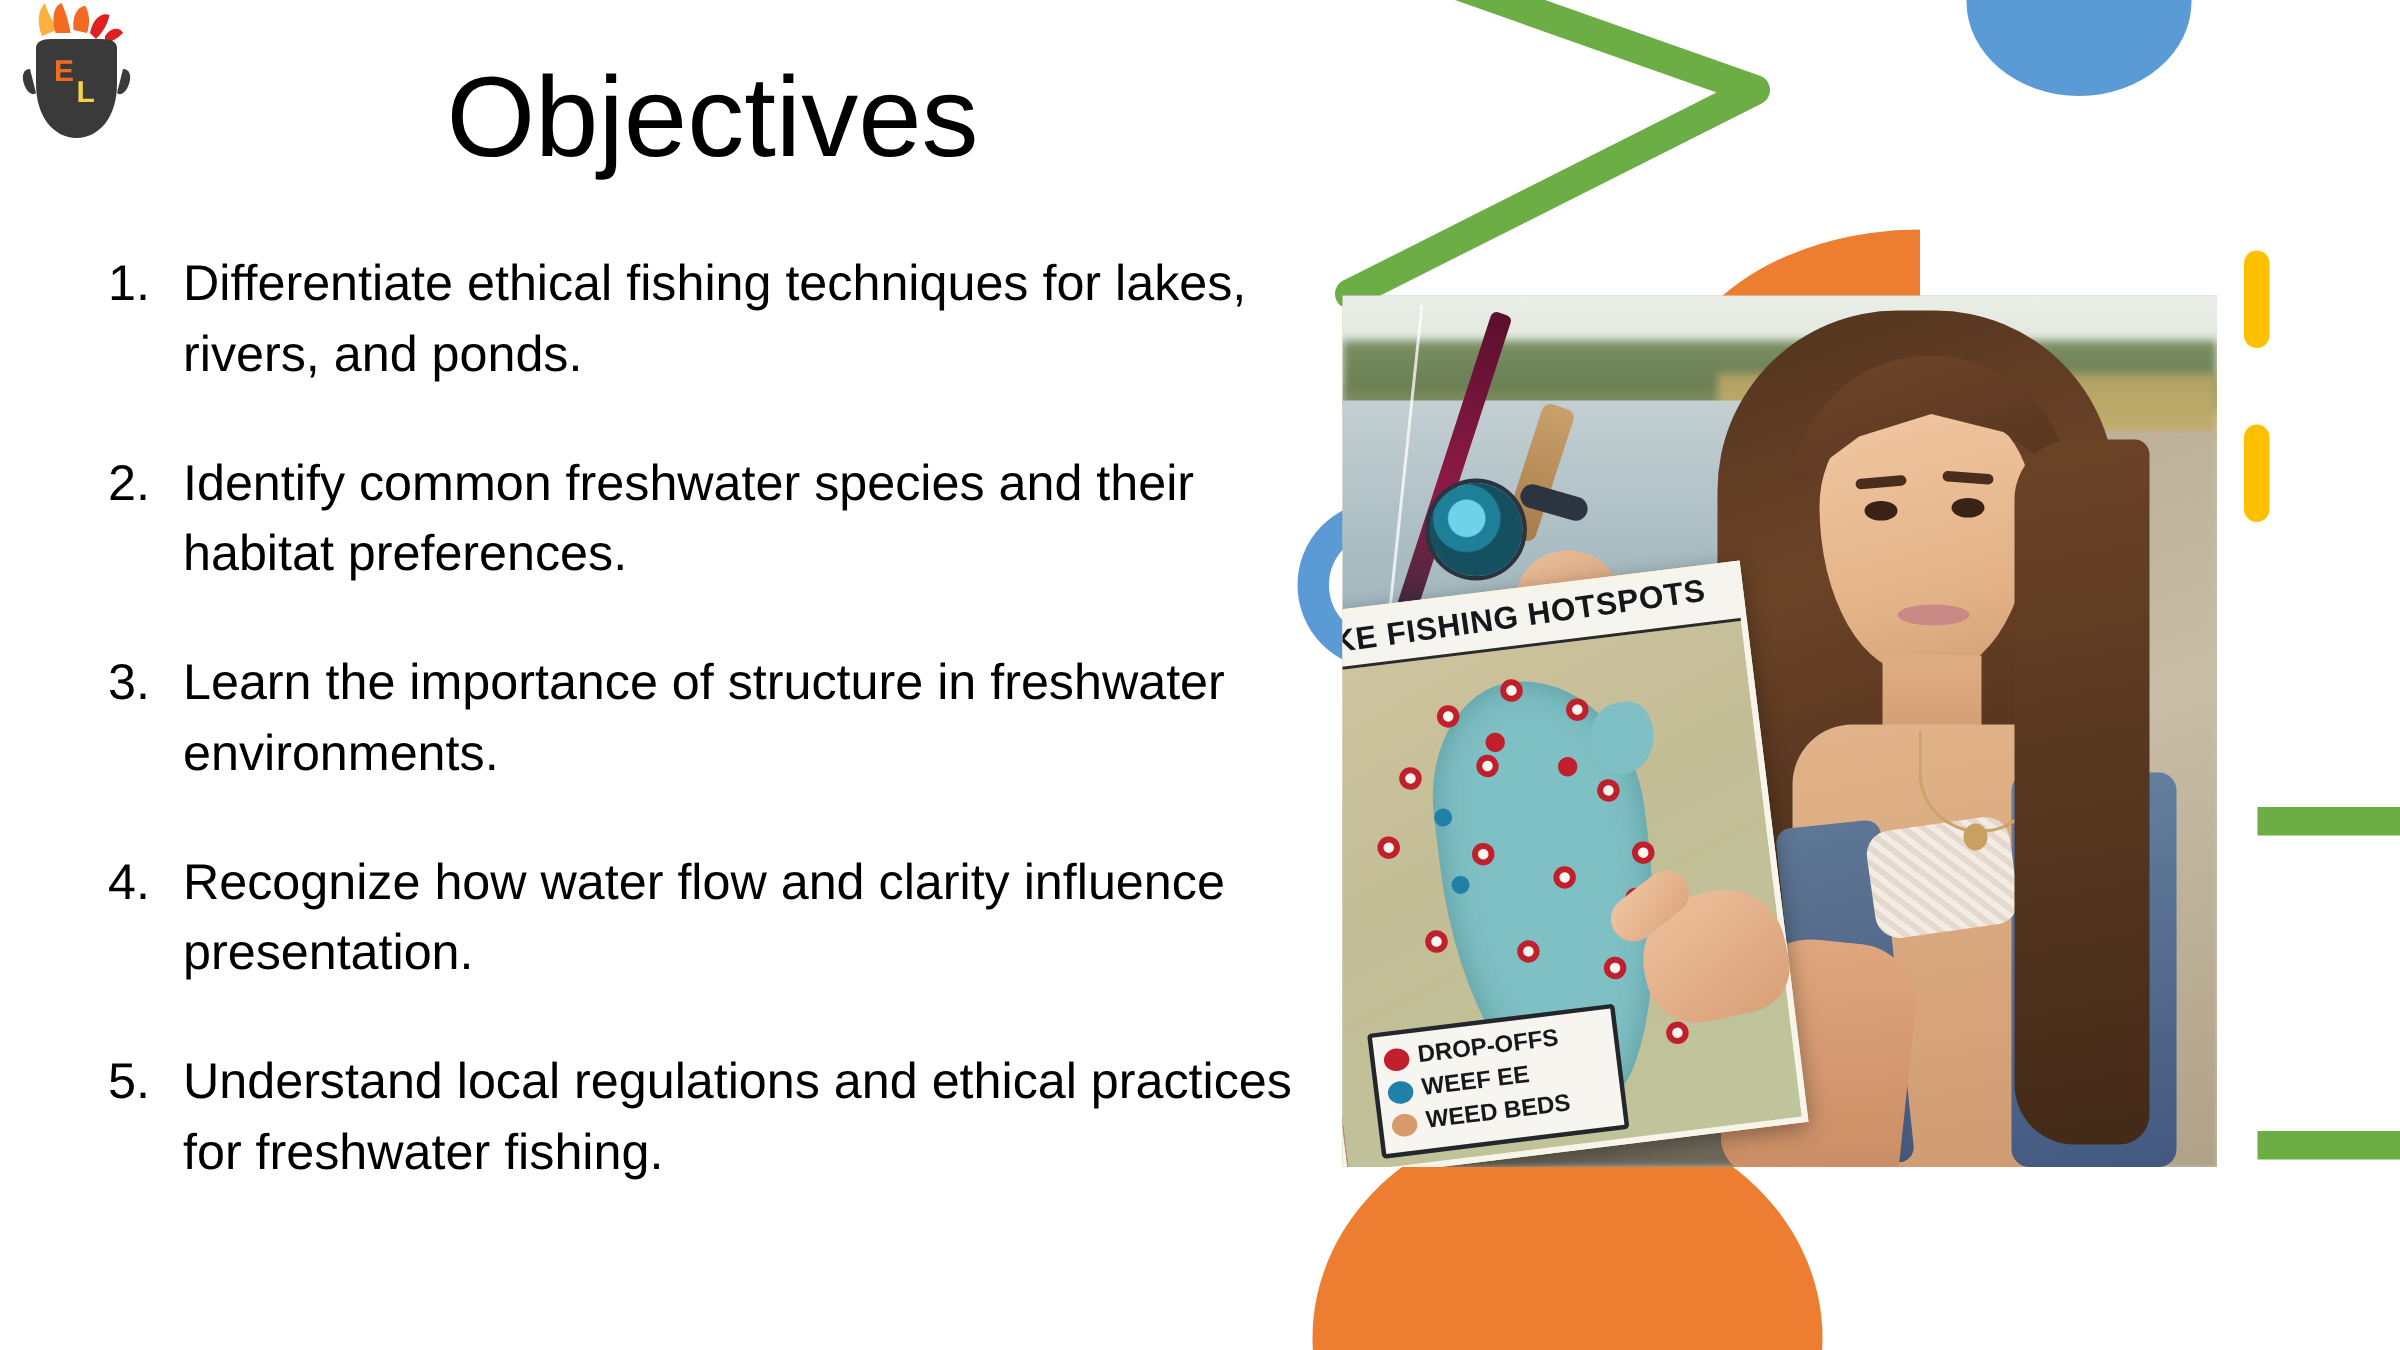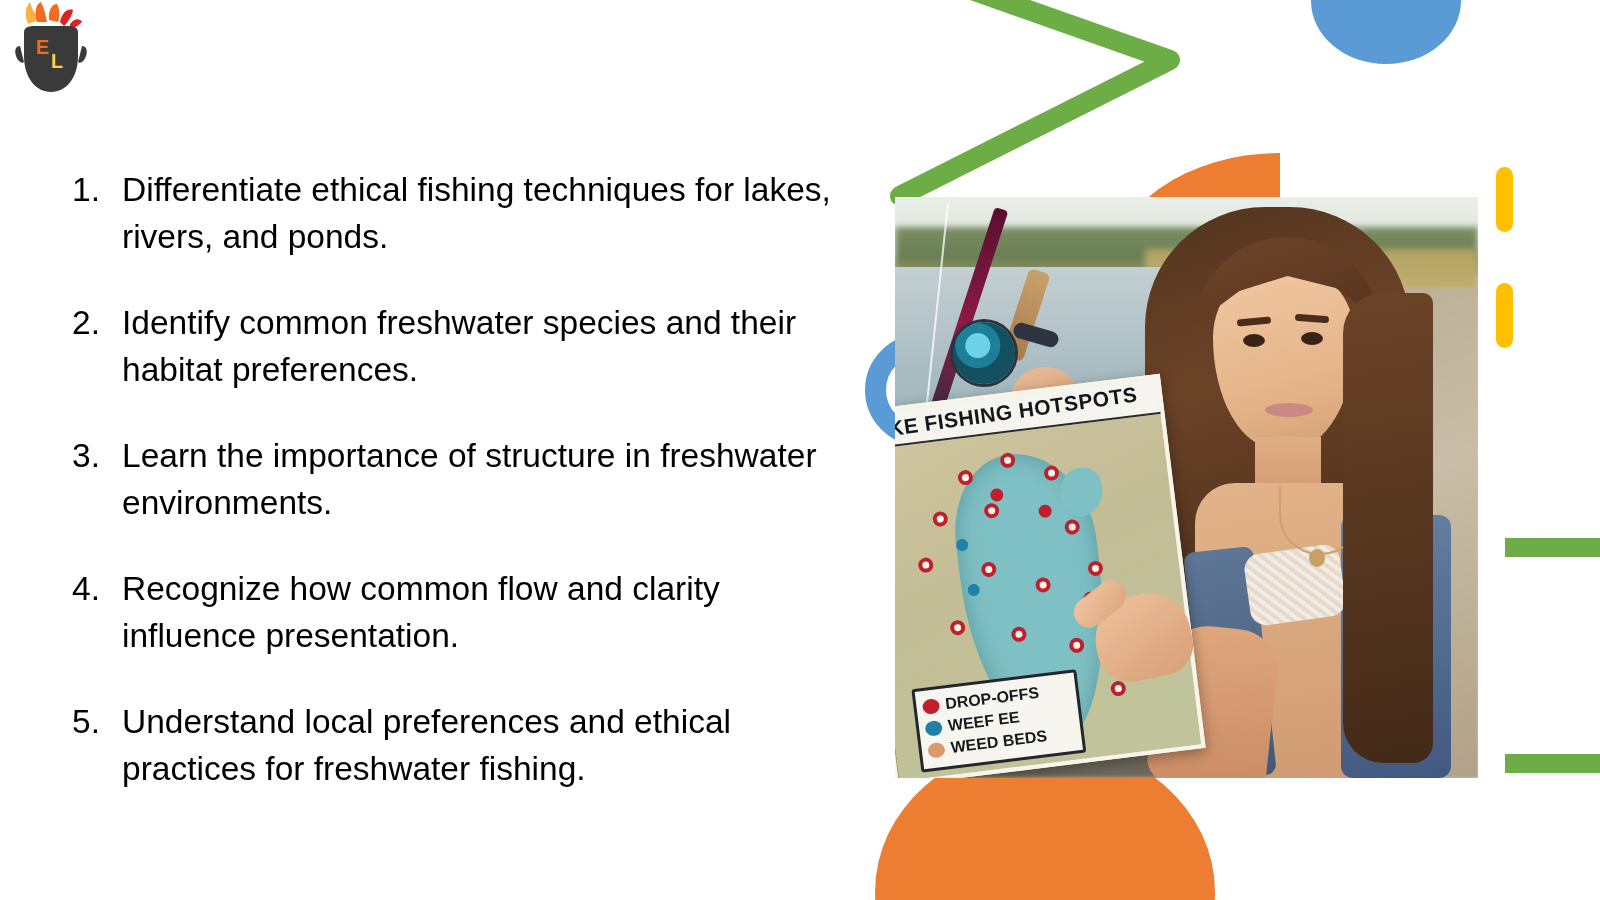--- a/index.html
+++ b/index.html
@@ -448,41 +448,42 @@
       <path d="M52 20 C54 10 60 6 65 8 C64 14 60 20 56 24 Z" fill="#E02020"></path>
       <path d="M62 22 C66 16 72 16 74 20 C70 24 66 26 62 27 Z" fill="#E02020"></path>
       <path d="M16 30 C16 26 20 24 26 24 L60 24 C66 24 70 26 70 30 L70 54 C70 76 58 90 43 90 C28 90 16 76 16 54 Z" fill="#3a3a3a"></path>
       <path d="M12 44 C8 44 6 48 8 54 C10 60 14 62 16 60 Z" fill="#3a3a3a"></path>
       <path d="M74 44 C78 44 80 48 78 54 C76 60 72 62 70 60 Z" fill="#3a3a3a"></path>
       <text x="28" y="52" font-family="Liberation Sans, sans-serif" font-size="20" font-weight="700" fill="#F26B21">E</text>
       <text x="43" y="66" font-family="Liberation Sans, sans-serif" font-size="20" font-weight="700" fill="#F3D34A">L</text>
     </svg>
   </div>
 
+  <div id="title">Objectives</div>
 
   <ol id="objectives-list">
     <li class="obj-item">
       <span class="obj-num">1.</span>
       <span class="obj-text">Differentiate ethical fishing techniques for lakes, rivers, and ponds.</span>
     </li>
     <li class="obj-item">
       <span class="obj-num">2.</span>
       <span class="obj-text">Identify common freshwater species and their habitat preferences.</span>
     </li>
     <li class="obj-item">
       <span class="obj-num">3.</span>
       <span class="obj-text">Learn the importance of structure in freshwater environments.</span>
     </li>
     <li class="obj-item">
       <span class="obj-num">4.</span>
-      <span class="obj-text">Recognize how common flow and clarity influence presentation.</span>
+      <span class="obj-text">Recognize how water flow and clarity influence presentation.</span>
     </li>
     <li class="obj-item">
       <span class="obj-num">5.</span>
-      <span class="obj-text">Understand local preferences and ethical practices for freshwater fishing.</span>
+      <span class="obj-text">Understand local regulations and ethical practices for freshwater fishing.</span>
     </li>
   </ol>
 
   <svg class="shape" id="green-triangle" viewBox="0 0 330 240">
     <path d="M28 0 L300 96 L30 232" fill="none" stroke="#6CAE45" stroke-width="20" stroke-linejoin="round" stroke-linecap="round"></path>
   </svg>
   <div class="shape" id="blue-circle"></div>
   <div class="shape" id="blue-ring"></div>
   <div class="shape" id="orange-quarter"></div>
   <div class="shape" id="orange-circle"></div>

